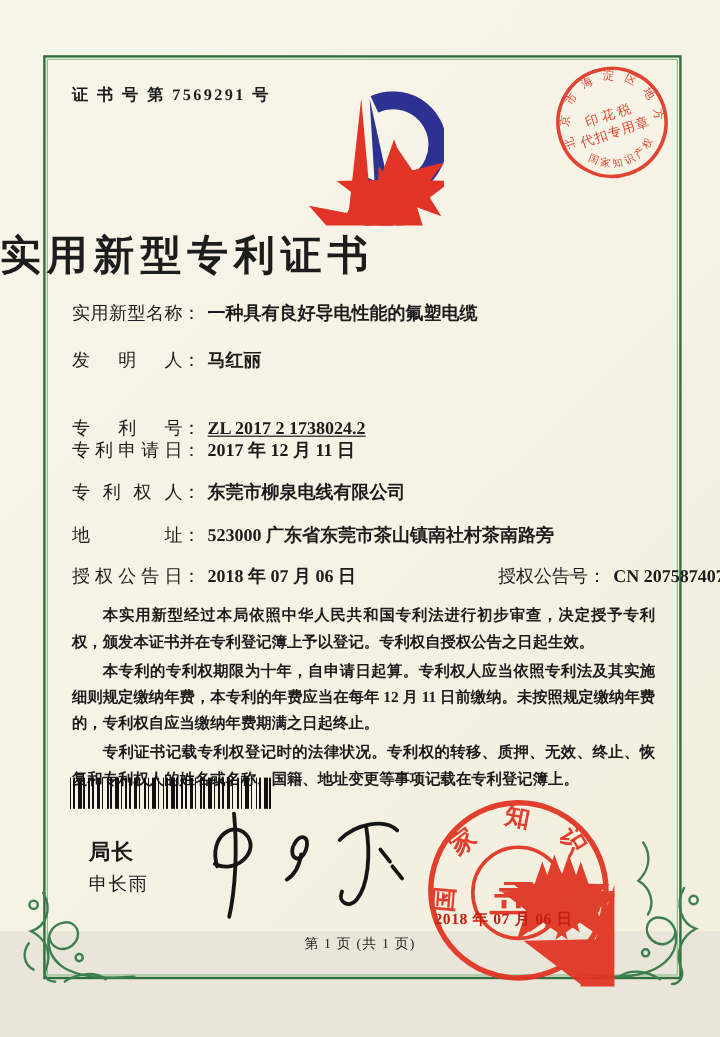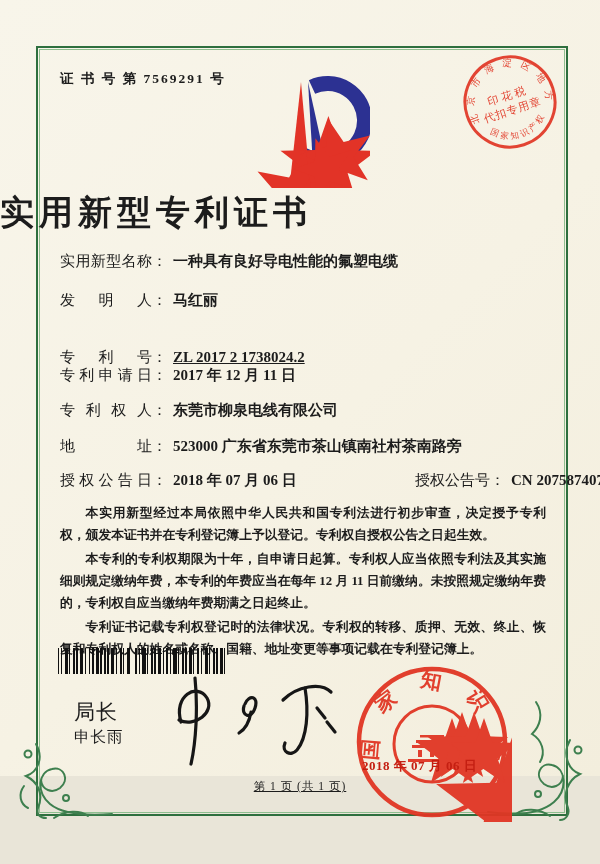--- a/index.html
+++ b/index.html
@@ -15,28 +15,28 @@
   .title{position:absolute;left:0;top:190px;width:100%;font-size:34px;font-weight:bold;letter-spacing:5px;margin:0;}
   .row{position:absolute;left:60px;font-size:15px;white-space:nowrap;}
   .flabel{display:inline-block;width:92px;text-align:justify;text-align-last:justify;}
   .colon{display:inline-block;}
   .fvalue{font-weight:bold;margin-left:6px;}
   .grant-no{position:absolute;left:355px;top:0;}
   .body-text{position:absolute;left:58px;top:500px;width:490px;font-size:12.8px;line-height:22px;text-align:justify;}
   .body-text p{margin:2px;text-indent:2em;font-weight:bold;}
   .barcode{position:absolute;left:58px;top:648px;width:170px;height:26px;
     background:repeating-linear-gradient(90deg,#111 0 1.5px,transparent 1.5px 3px,#111 3px 4.5px,transparent 4.5px 7px,#111 7px 10px,transparent 10px 11.5px,#111 11.5px 12.5px,transparent 12.5px 15.5px);}
-  .sig-role{position:absolute;left:74px;top:698px;font-size:21px;font-family:"Liberation Sans","DejaVu Sans",sans-serif;letter-spacing:1px;}
+  .sig-role{position:absolute;left:74px;top:698px;font-size:18px;font-family:"Liberation Sans","DejaVu Sans",sans-serif;letter-spacing:1px;font-weight:bold;}
   .sig-name{position:absolute;left:74px;top:727px;font-size:15.5px;font-family:"Liberation Sans","DejaVu Sans",sans-serif;letter-spacing:1px;}
   .sig-svg{position:absolute;left:145px;top:670px;}
   .seal-svg{position:absolute;left:352px;top:662px;opacity:.95;}
   .stamp-svg{position:absolute;left:452px;top:44px;opacity:.92;}
   .logo-svg{position:absolute;left:238px;top:76px;}
   .seal-date{position:absolute;left:362px;top:757px;font-size:13px;font-weight:bold;color:#c41f12;letter-spacing:.5px;z-index:5;}
-  .footer{position:absolute;left:0;top:779px;width:100%;text-align:center;font-size:11.5px;letter-spacing:1px;text-decoration:underline;}
+  .footer{position:absolute;left:0;top:779px;width:100%;text-align:center;font-size:11.5px;letter-spacing:1px;}
   .flourish{position:absolute;}
   svg text{font-family:"Liberation Serif","DejaVu Serif",serif;}
 </style>
 </head>
 <body>
 
 <div class="page">
 
   <div class="frame"></div>
 

